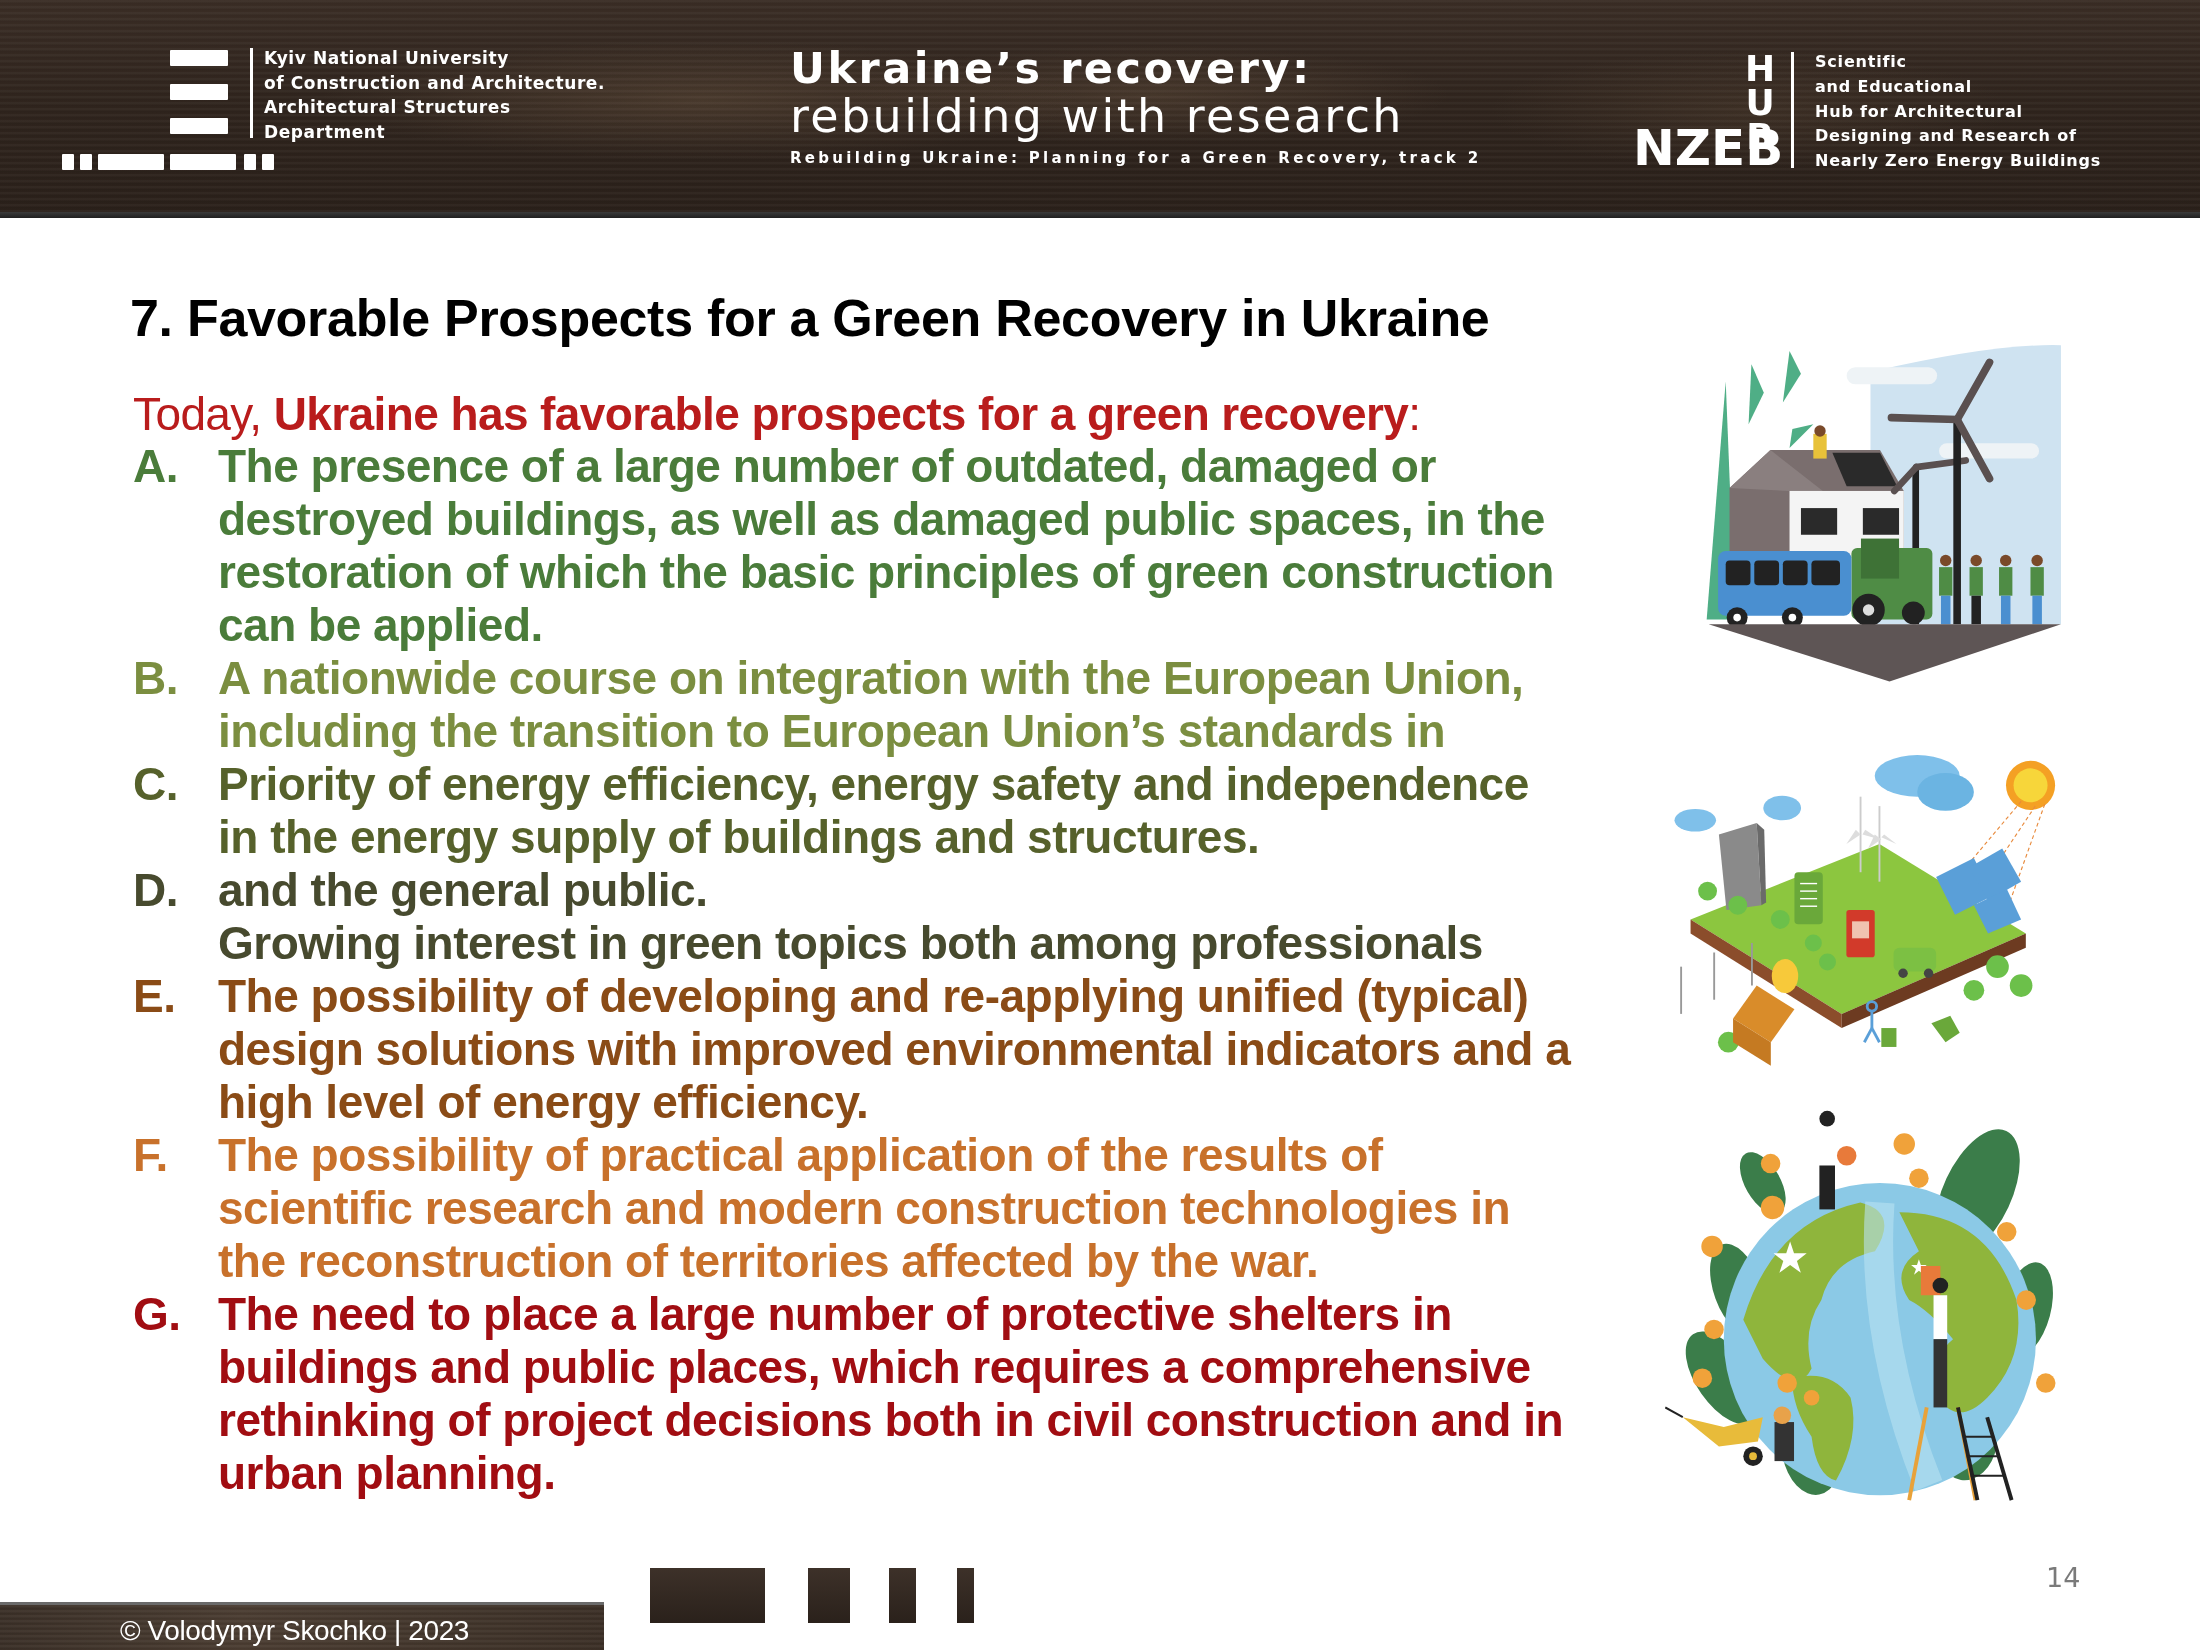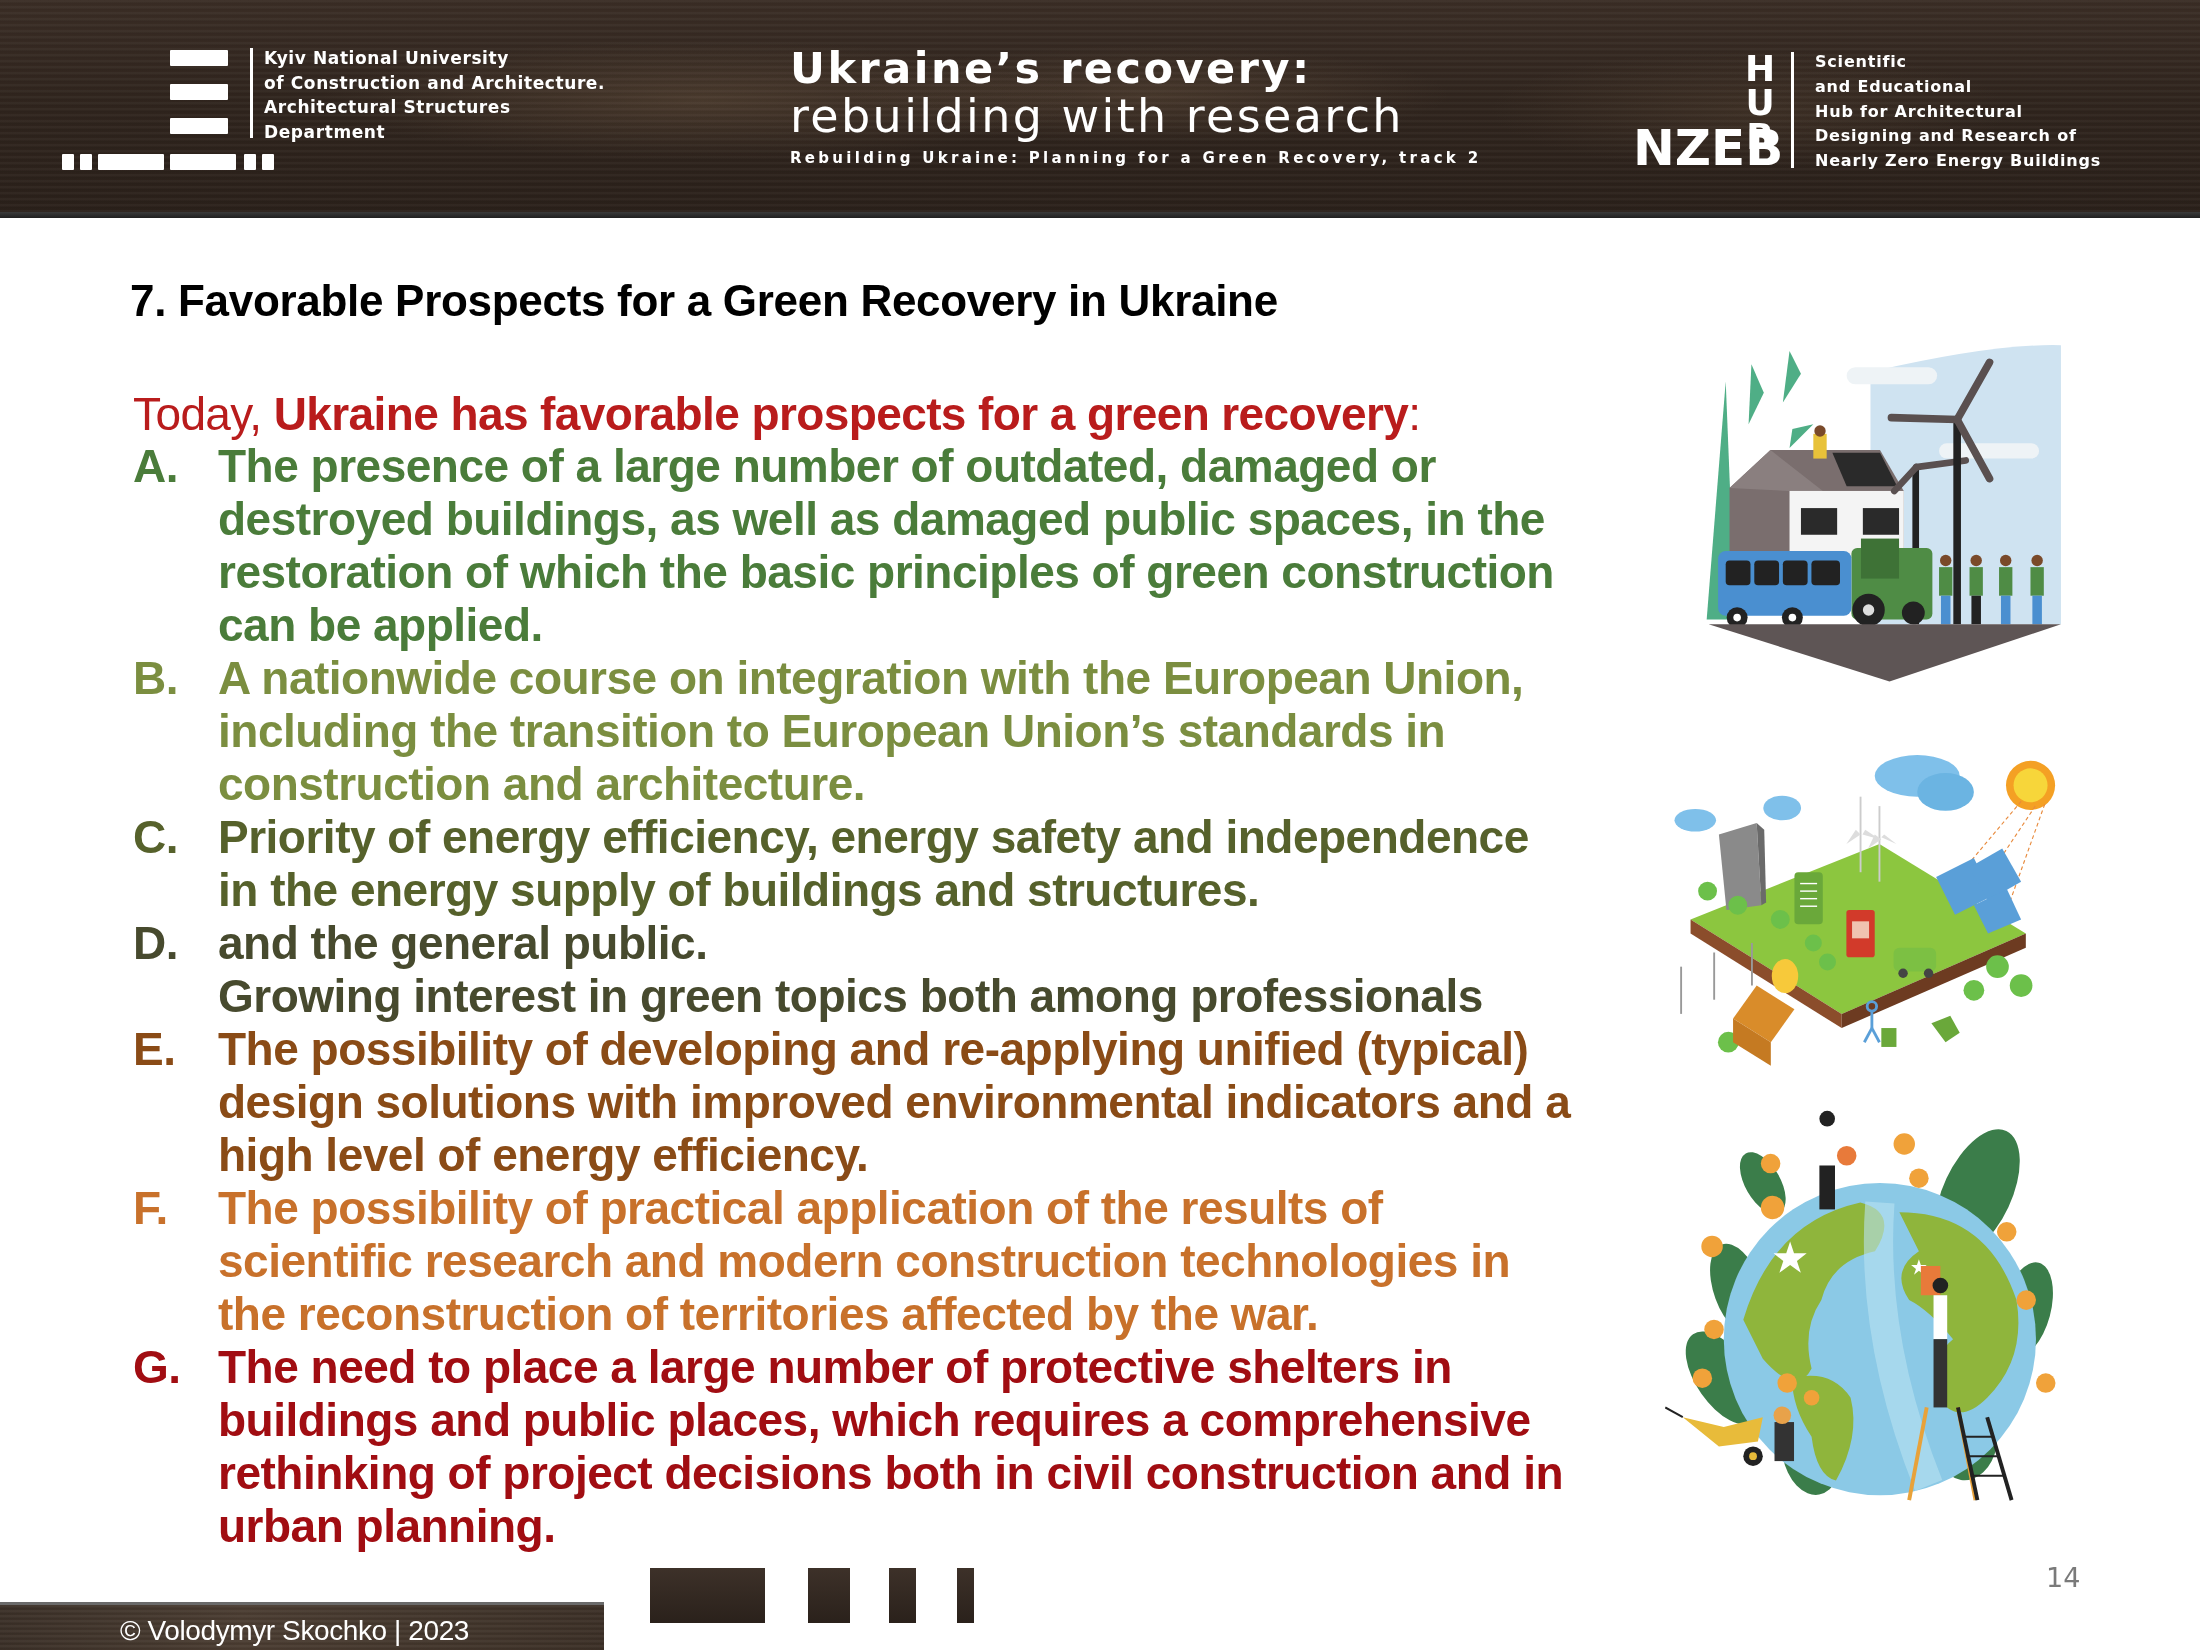--- a/index.html
+++ b/index.html
@@ -38,21 +38,21 @@
   .hdr-title .t3 { font-family: "DejaVu Sans", sans-serif; font-size: 15px; font-weight: bold; letter-spacing: 3.3px; line-height: 22px; margin-top: 6px; }
 
   
   .hub-logo { position: absolute; left: 1625px; top: 52px; width: 500px; height: 130px; }
   .hub-letters { position: absolute; left: 115px; top: 0; font-family: "DejaVu Sans", sans-serif; font-weight: bold; font-size: 36px; line-height: 34px; text-align: center; width: 40px; }
   .hub-nzeb { position: absolute; left: 8px; top: 70px; font-family: "DejaVu Sans", sans-serif; font-weight: bold; font-size: 50px; line-height: 52px; letter-spacing: 0px; }
   .hub-vline { position: absolute; left: 166px; top: 0; width: 3px; height: 116px; background: #fff; }
   .hub-text { position: absolute; left: 190px; top: -2px; font-family: "DejaVu Sans", sans-serif; font-size: 16px; line-height: 24.8px; letter-spacing: 0.8px; font-weight: bold; white-space: nowrap; }
 
   
-  .slide-title { position: absolute; left: 130px; top: 276px; font-size: 44px; font-weight: bold; color: #000; white-space: nowrap; letter-spacing: -0.3px; }
+  .slide-title { position: absolute; left: 130px; top: 288px; font-size: 52px; font-weight: bold; color: #000; white-space: nowrap; letter-spacing: -0.3px; }
 
   
   .intro { position: absolute; left: 133px; top: 388px; font-size: 46px; color: #b91c1c; white-space: nowrap; letter-spacing: -0.6px; line-height: 53px; }
   .intro .bold { font-weight: bold; }
 
   .items { position: absolute; left: 133px; top: 440px; width: 1540px; }
   .item { display: flex; font-weight: bold; font-size: 46px; line-height: 53px; letter-spacing: -0.5px; }
   .item .letter { width: 85px; flex: 0 0 85px; }
   .item .txt { flex: 1; }
 
@@ -137,21 +137,20 @@
       <div>destroyed buildings, as well as damaged public spaces, in the</div>
       <div>restoration of which the basic principles of green construction</div>
       <div>can be applied.</div>
     </div>
   </div>
   <div class="item" style="color: rgb(123, 142, 64);">
     <div class="letter">B.</div>
     <div class="txt">
       <div>A nationwide course on integration with the European Union,</div>
       <div>including the transition to European Union’s standards in</div>
-      <div>construction and architecture.</div>
     </div>
   </div>
   <div class="item" style="color: rgb(86, 97, 43);">
     <div class="letter">C.</div>
     <div class="txt">
       <div>Priority of energy efficiency, energy safety and independence</div>
       <div>in the energy supply of buildings and structures.</div>
     </div>
   </div>
   <div class="item" style="color: rgb(71, 74, 46);">

